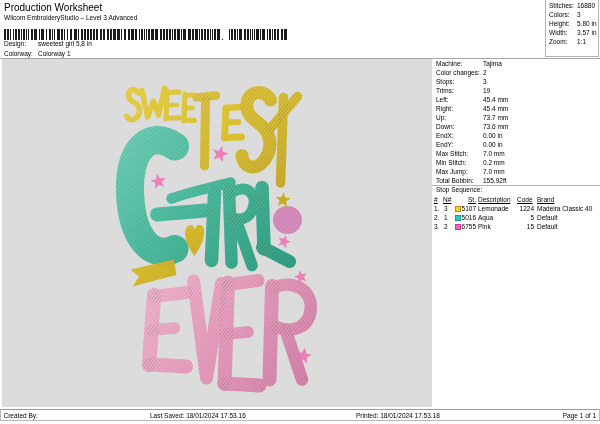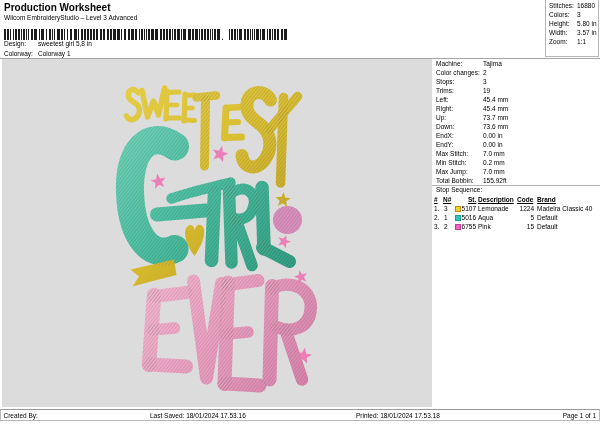--- a/index.html
+++ b/index.html
@@ -1,19 +1,19 @@
 <!DOCTYPE html>
 <html><head>
 <meta charset="utf-8">
 <style>
 * { margin:0; padding:0; box-sizing:border-box; }
 html,body { width:600px; height:424px; background:#ffffff; overflow:hidden; }
 body { font-family:"Liberation Sans", sans-serif; position:relative; }
 .t { position:absolute; font-size:6.5px; color:#000; white-space:nowrap; line-height:8px; }
-.b { font-weight:bold; }
+.b { font-weight:normal; }
 #title { left:4px; top:2px; font-size:10px; line-height:11px; }
 #subtitle { left:4px; top:13.5px; }
 #design-l { left:4px; top:40px; }
 #design-v { left:38px; top:40px; }
 #colorway-l { left:4px; top:49.5px; }
 #colorway-v { left:38px; top:49.5px; }
 #barcodes { position:absolute; left:0; top:26px; }
 #hrule { position:absolute; left:0; top:58px; width:600px; height:1px; background:#a6a6a6; }
 #stitchbox { position:absolute; left:545px; top:0px; width:54px; height:57px; border:1px solid #b4b4b4; border-top:none; }
 #stitchbox .lbl { position:absolute; left:3px; }

